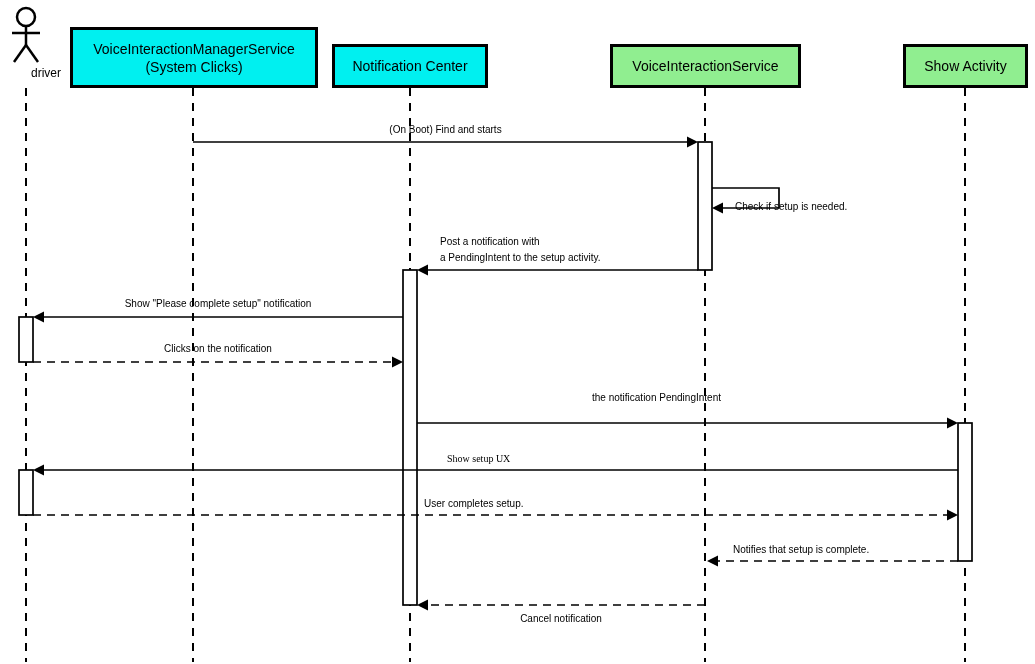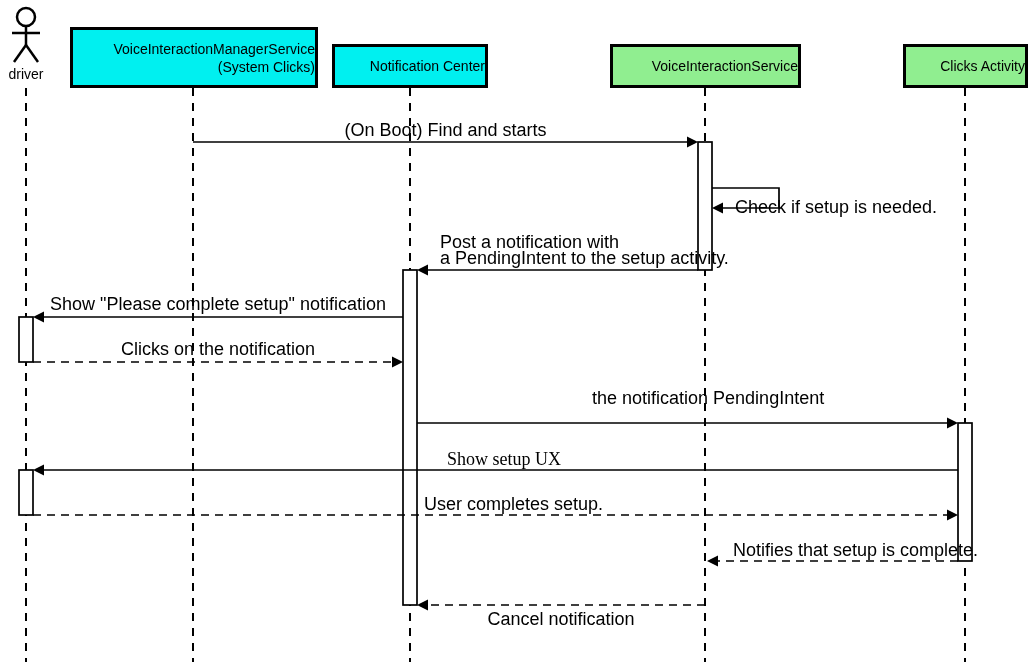--- a/index.html
+++ b/index.html
@@ -3,31 +3,31 @@
 <meta charset="utf-8">
 <style>
   html,body{margin:0;padding:0;background:#fff;}
   .stage{
     position:relative;width:1035px;height:664px;background:#fff;
     font-family:"Liberation Sans",sans-serif;color:#000;overflow:hidden;
   }
   .stage svg{position:absolute;left:0;top:0;}
   .pbox{
     position:absolute;border:3px solid #000;box-sizing:border-box;
-    display:flex;flex-direction:column;justify-content:center;align-items:flex-end;
+    display:flex;flex-direction:column;justify-content:center;align-items:center;
     font-size:14px;line-height:18px;text-align:center;
   }
   .pbox.cyan{background:var(--fill-cyan,#00F0F0);}
   .pbox.green{background:var(--fill-green,#90EE90);}
   .msg{
-    position:absolute;font-size:18px;line-height:16px;white-space:nowrap;
+    position:absolute;font-size:10px;line-height:16px;white-space:nowrap;
   }
   .msg.center{text-align:center;}
   .actor-label{
-    position:absolute;font-size:14px;text-align:center;white-space:nowrap;
+    position:absolute;font-size:12px;text-align:center;white-space:nowrap;margin-left:20px;
   }
 </style>
 </head>
 <body>
 
 <div class="stage">
 
   <svg width="1035" height="664" viewBox="0 0 1035 664">
 
     <g stroke="#000" stroke-width="2" stroke-dasharray="8,7">
@@ -94,21 +94,21 @@
     <div>VoiceInteractionManagerService</div>
     <div>(System Clicks)</div>
   </div>
   <div class="pbox green" style="left:610px;top:44px;width:191px;height:44px;">
     <div>VoiceInteractionService</div>
   </div>
   <div class="pbox cyan" style="left:332px;top:44px;width:156px;height:44px;">
     <div>Notification Center</div>
   </div>
   <div class="pbox green" style="left:903px;top:44px;width:125px;height:44px;">
-    <div>Clicks Activity</div>
+    <div>Show Activity</div>
   </div>
 
   <div class="msg center" style="left:193px;top:122px;width:505px;">(On Boot) Find and starts</div>
 
   <div class="msg" style="left:735px;top:168px;margin-top:31px;">Check if setup is needed.</div>
 
   <div class="msg" style="left:440px;top:234px;">
     <div>Post a notification with</div>
     <div>a PendingIntent to the setup activity.</div>
   </div>

